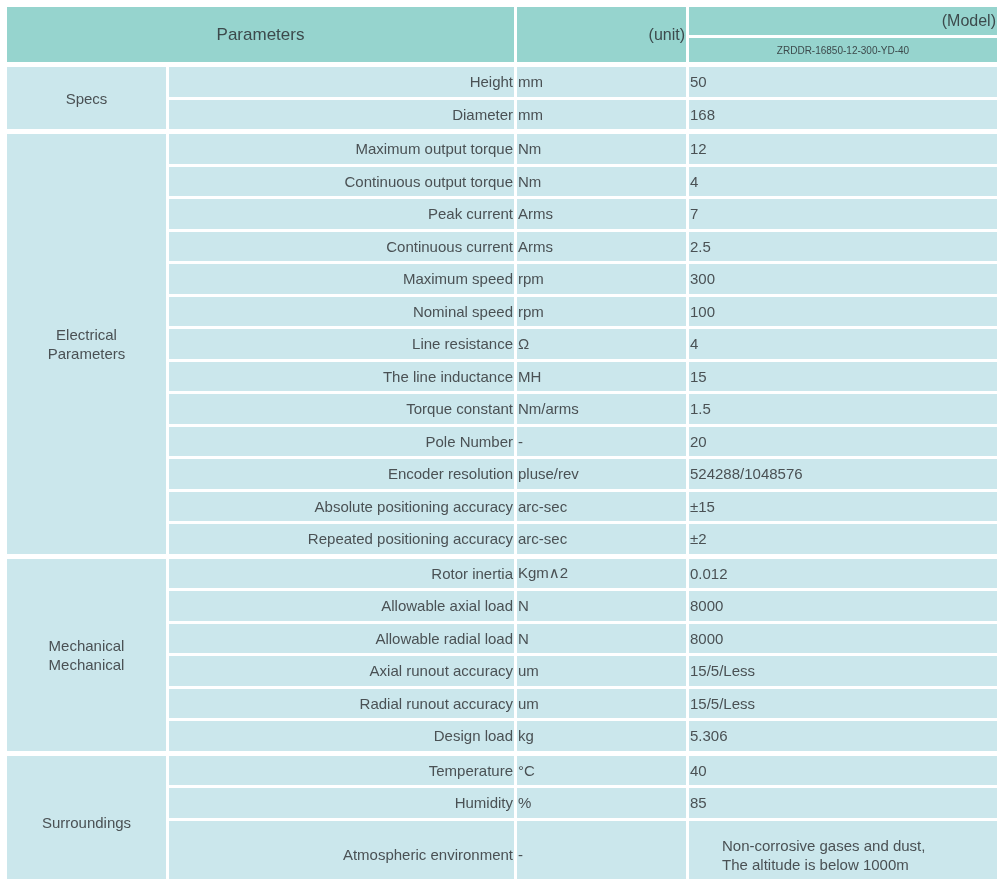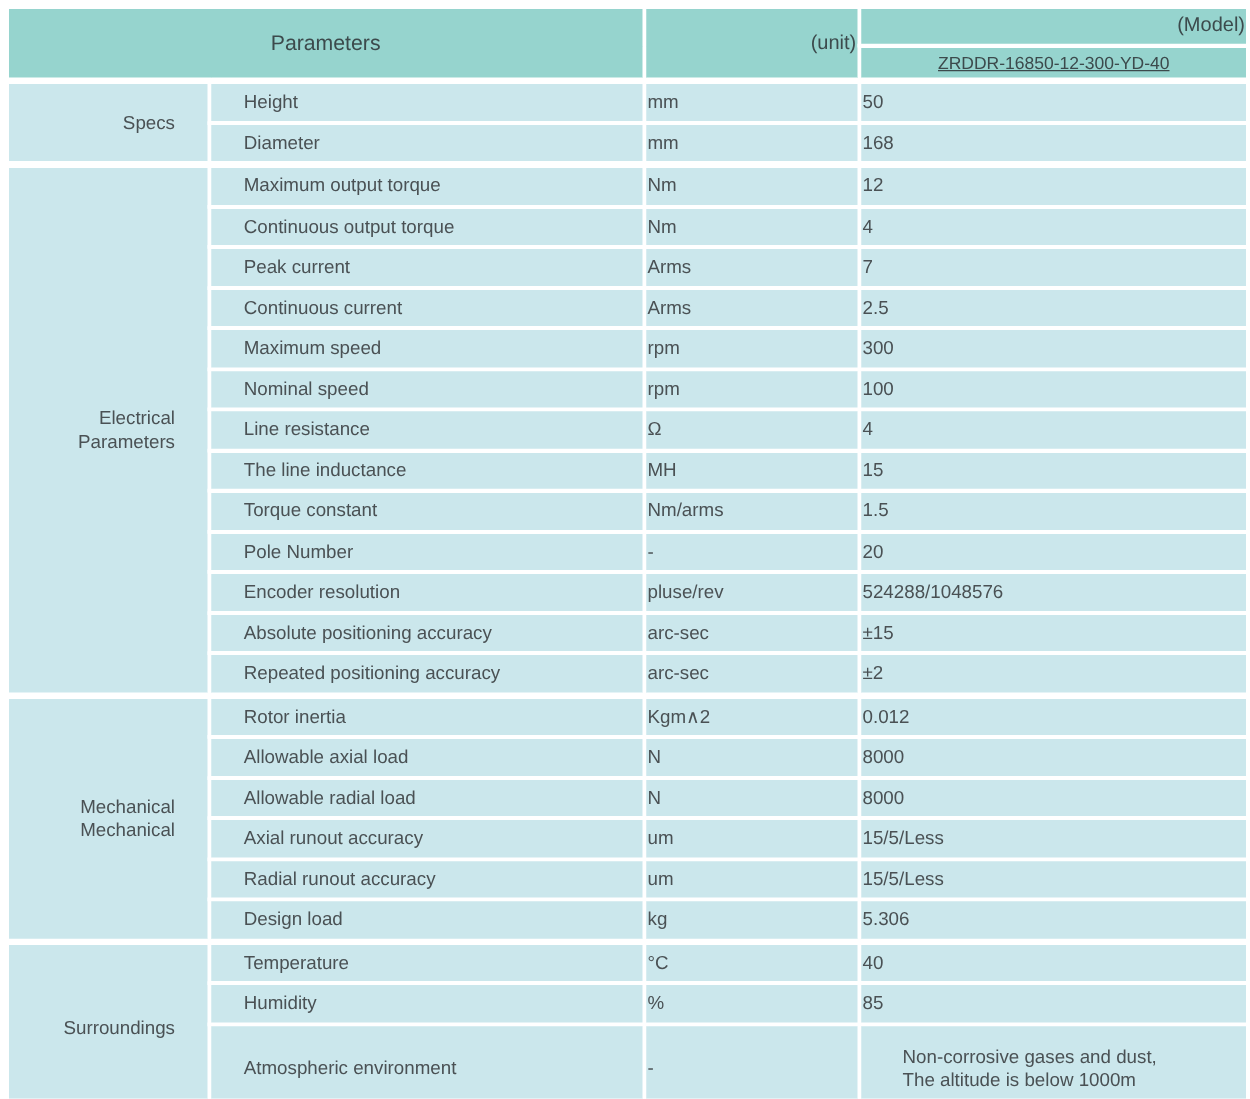--- a/index.html
+++ b/index.html
@@ -28,36 +28,36 @@
   }
   
   .spec-table th {
     background: #96d4ce;
     color: #3c4a4c;
     font-weight: 400;
   }
   th.hdr-parameters { font-size: 17px; }
   th.hdr-unit { font-size: 16px; text-align: right; }
   th.hdr-model { font-size: 16px; height: 26px; text-align: right; }
-  th.hdr-model-value { font-size: 14px; height: 22px; text-decoration: underline; }
+  th.hdr-model-value { font-size: 10px; height: 22px; }
   tr.model-row th { border-bottom-width: 5px; }
   
   .spec-table td {
     background: #cbe7ec;
     color: #4a5154;
     font-size: 15px;
     height: 27.5px;
   }
   td.group-cell {
-    text-align: right;
+    text-align: center;
     padding: 0 26px;
     line-height: 19px;
   }
   td.param-cell {
-    text-align: left;
+    text-align: right;
     padding-left: 26px;
   }
   td.unit-cell, td.value-cell {
     text-align: left;
   }
   tr.section-start td { border-top-width: 5px; }
   tr.tall-row td { height: 66px; }
   td.value-cell .vline { line-height: 19px; margin-left: 32px; }
 </style>
 </head>

